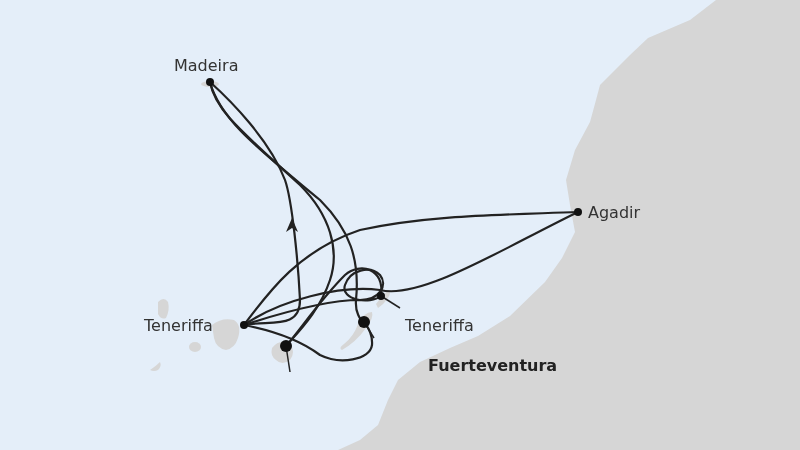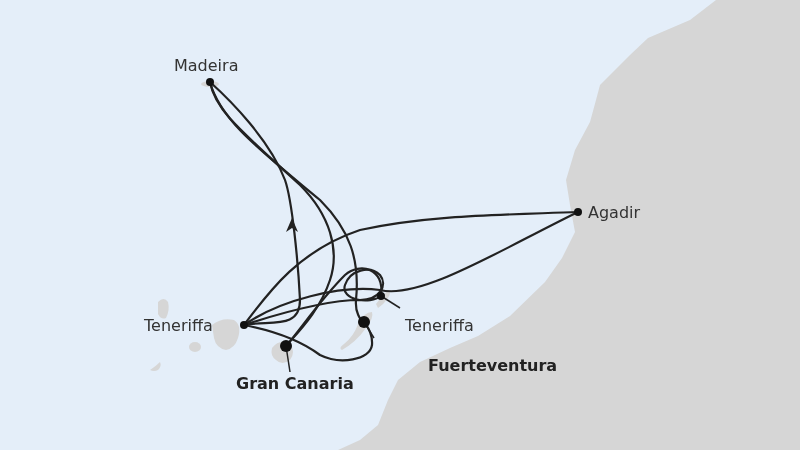--- a/index.html
+++ b/index.html
@@ -54,14 +54,13 @@
       <circle cx="364" cy="322" r="6"></circle>
       <circle cx="286" cy="346" r="6"></circle>
     </g>
   </svg>
 
   <div class="label" style="left:174px; top:58px;">Madeira</div>
   <div class="label" style="left:588px; top:205px;">Agadir</div>
   <div class="label" style="left:144px; top:318px;">Teneriffa</div>
   <div class="label" style="left:405px; top:318px;">Teneriffa</div>
   <div class="label bold" style="left:380px; top:358px;margin-left:48px;">Fuerteventura</div>
-  <div class="label bold" style="left:236px; top:376px;">Gran Canaria</div>
 </div>
 
 </body></html>

